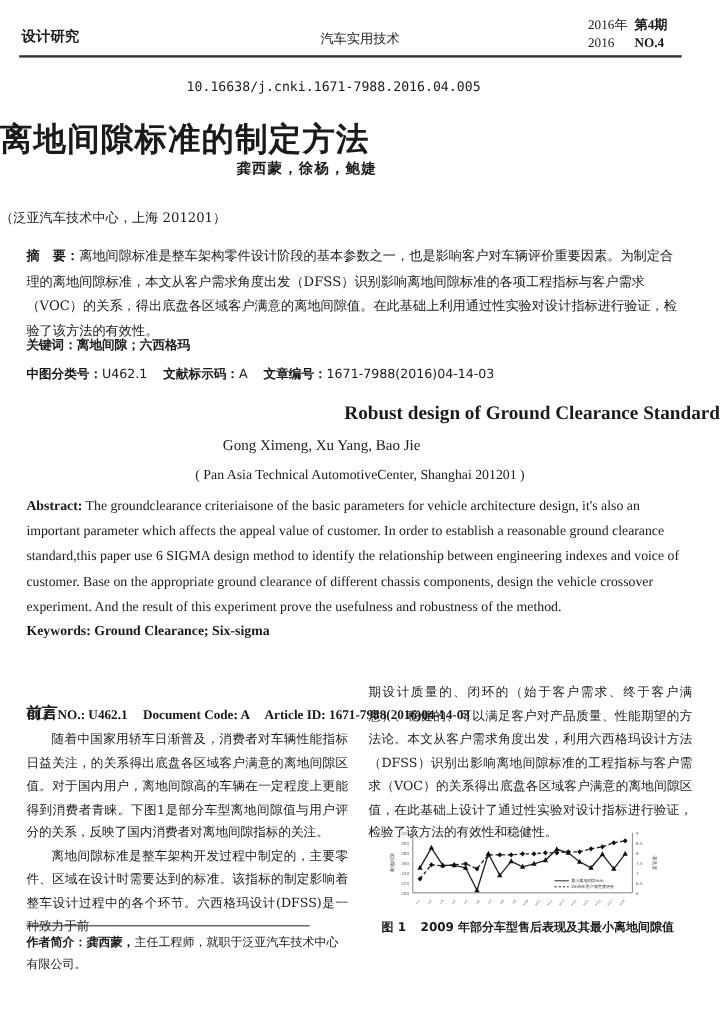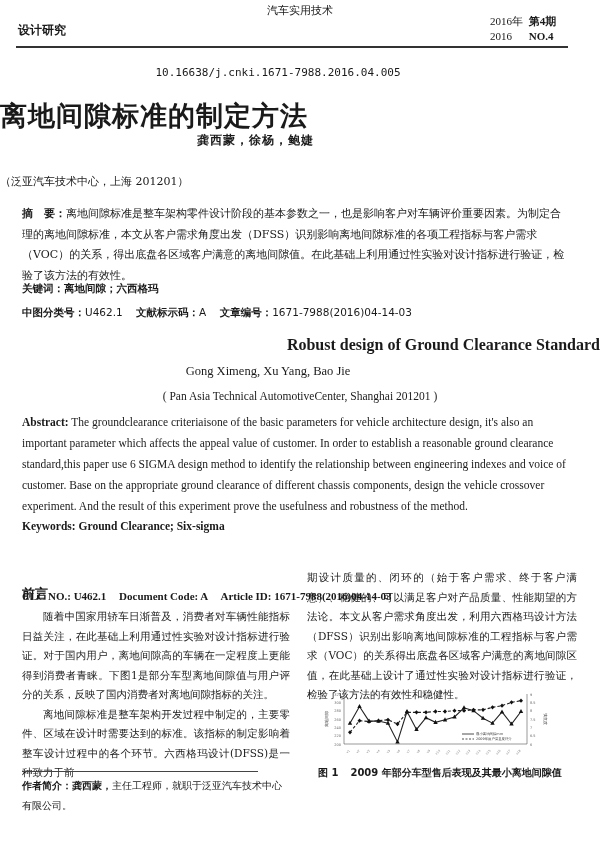--- a/index.html
+++ b/index.html
@@ -1,30 +1,30 @@
 <!DOCTYPE html>
 <html><head>
 <meta charset="utf-8">
 <style>
   html,body{margin:0;padding:0;background:#fff;}
   body{width:600px;height:850px;position:relative;overflow:hidden;color:#1a1a1a;font-family:"DejaVu Serif",serif;}
   .abs{position:absolute;}
   .hdr-left{left:18px;top:22px;font-size:12px;font-weight:bold;}
-  .hdr-center{left:0;width:600px;top:4px;text-align:center;font-size:11px;line-height:14px;}
+  .hdr-center{left:0;width:600px;top:26px;text-align:center;font-size:11px;line-height:14px;}
   .hdr-center .en{font-family:"Liberation Serif",serif;font-size:12px;letter-spacing:0.3px;}
   .hdr-right{left:490px;top:14px;font-size:11px;line-height:15px;font-family:"Liberation Serif",serif;}
   .hdr-right div span{display:inline-block;width:36px;}
   .hdr-rule{left:16px;top:46px;width:552px;height:2px;background:#333;}
   .doi{left:0;width:556px;top:66px;text-align:center;font-family:"DejaVu Sans Mono",monospace;font-size:11px;}
   .title-cn{left:0;width:600px;top:98px;text-align:left;font-family:"DejaVu Sans",sans-serif;font-weight:bold;font-size:27px;letter-spacing:1px;}
   .authors-cn{left:0;width:511px;top:132px;text-align:center;font-size:12px;font-weight:bold;letter-spacing:1px;}
   .affil-cn{left:0;width:600px;top:174px;text-align:left;font-size:11px;}
   .para{left:22px;width:548px;font-size:11px;line-height:20.5px;}
   .abs-cn{top:204px;}
-  .b{font-weight:bold;font-family:Liberation Mono, monospace;}
+  .b{font-weight:bold;font-family:Liberation Serif, serif;}
   .kw-cn{top:278px;font-size:10.5px;font-family:"DejaVu Sans",sans-serif;}
   .clc-cn{top:302px;font-size:10.5px;font-family:"DejaVu Sans",sans-serif;}
   .title-en{left:0;width:600px;top:336px;text-align:right;font-family:"Liberation Serif",serif;font-weight:bold;font-size:16px;}
   .authors-en{left:0;width:536px;top:364px;text-align:center;font-family:"Liberation Serif",serif;font-size:12.5px;}
   .affil-en{left:0;width:600px;top:390px;text-align:center;font-family:"Liberation Serif",serif;font-size:11.5px;}
   .abs-en{top:412px;font-family:"Liberation Serif",serif;font-size:11.5px;line-height:21px;}
   .kw-en{top:516px;font-family:"Liberation Serif",serif;font-size:11.5px;font-weight:bold;}
   .clc-en{top:538px;font-family:"Liberation Serif",serif;font-size:11px;font-weight:bold;margin-top:48px;}
   .clc-en span{margin-right:10px;}
   .sec-h{left:22px;top:585px;font-family:"DejaVu Sans",sans-serif;font-weight:bold;font-size:13px;}
@@ -77,21 +77,21 @@
 </div>
 <div class="abs para kw-en">Keywords: Ground Clearance; Six-sigma</div>
 <div class="abs para clc-en">
   <span>CLC NO.: U462.1</span>
   <span>Document Code: A</span>
   <span>Article ID: 1671-7988(2016)04-14-03</span>
 </div>
 
 <div class="abs sec-h">前言</div>
 <div class="abs col-l">
-  <p>随着中国家用轿车日渐普及，消费者对车辆性能指标日益关注，在此基础上利用通过性实验对设计指标进行验证。对于国内用户，离地间隙高的车辆在一定程度上更能得到消费者青睐。下图1是部分车型离地间隙值与用户评分的关系，反映了国内消费者对离地间隙指标的关注。</p>
+  <p>随着中国家用轿车日渐普及，消费者对车辆性能指标日益关注，的关系得出底盘各区域客户满意的离地间隙区值。对于国内用户，离地间隙高的车辆在一定程度上更能得到消费者青睐。下图1是部分车型离地间隙值与用户评分的关系，反映了国内消费者对离地间隙指标的关注。</p>
   <p>离地间隙标准是整车架构开发过程中制定的，主要零件、区域在设计时需要达到的标准。该指标的制定影响着整车设计过程中的各个环节。六西格玛设计(DFSS)是一种致力于前</p>
 </div>
 <div class="abs fn-rule"></div>
 <div class="abs footnote">
   <span class="b">作者简介：</span><span class="b">龚西蒙，</span><span>主任工程师，就职于泛亚汽车技术中心有限公司。</span>
 </div>
 
 <div class="abs col-r">
   <p>期设计质量的、闭环的（始于客户需求、终于客户满意）、稳健的、可以满足客户对产品质量、性能期望的方法论。本文从客户需求角度出发，利用六西格玛设计方法（DFSS）识别出影响离地间隙标准的工程指标与客户需求（VOC）的关系得出底盘各区域客户满意的离地间隙区值，在此基础上设计了通过性实验对设计指标进行验证，检验了该方法的有效性和稳健性。</p>
 </div>

